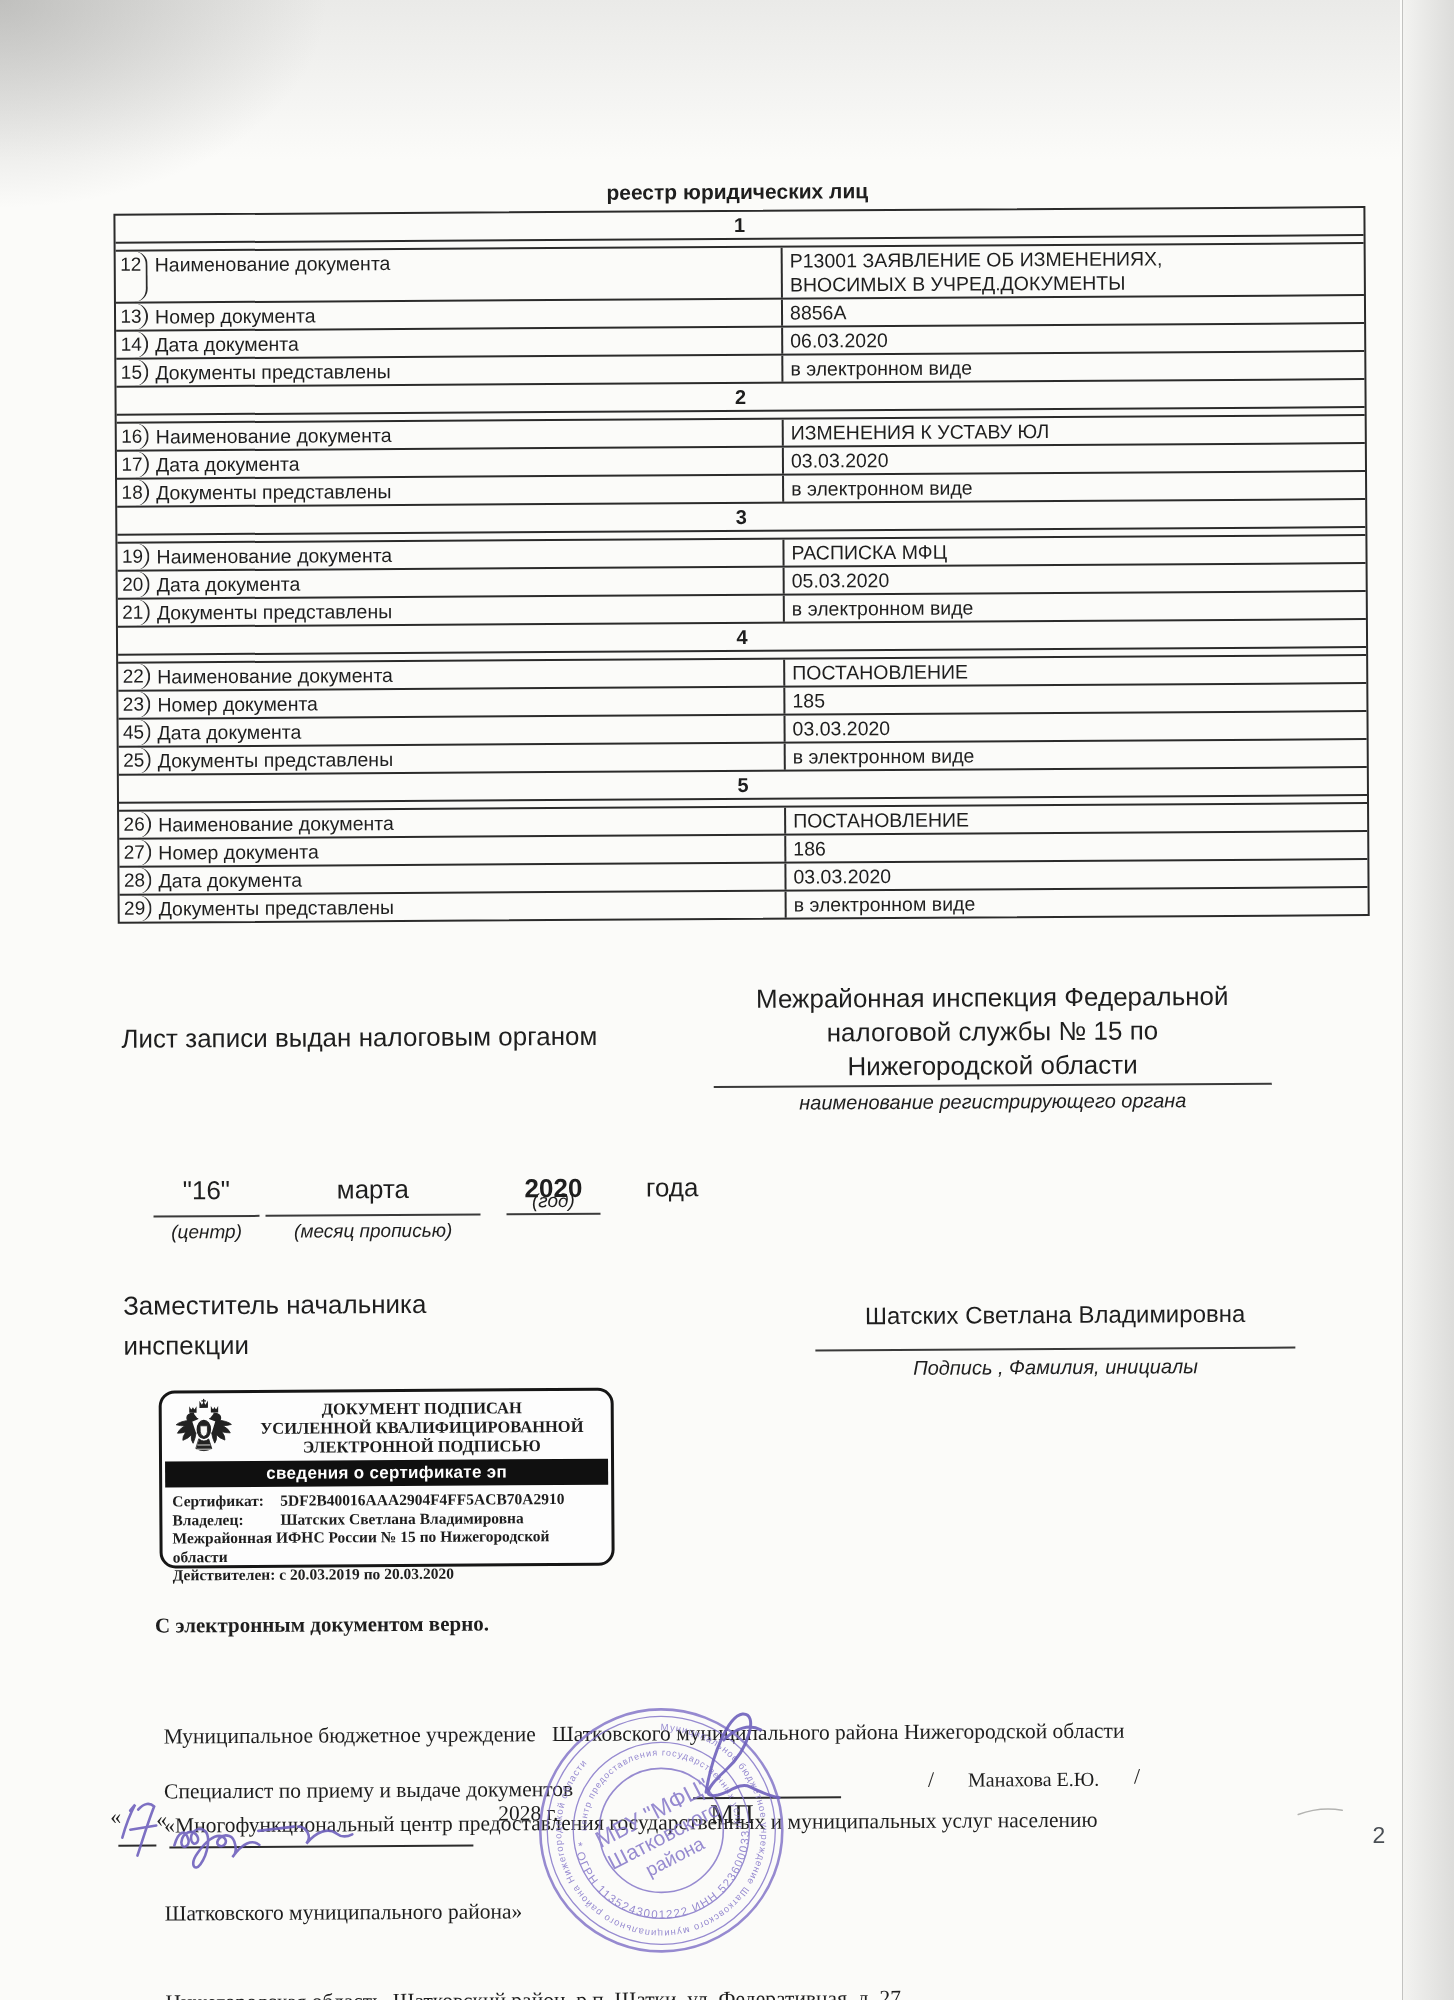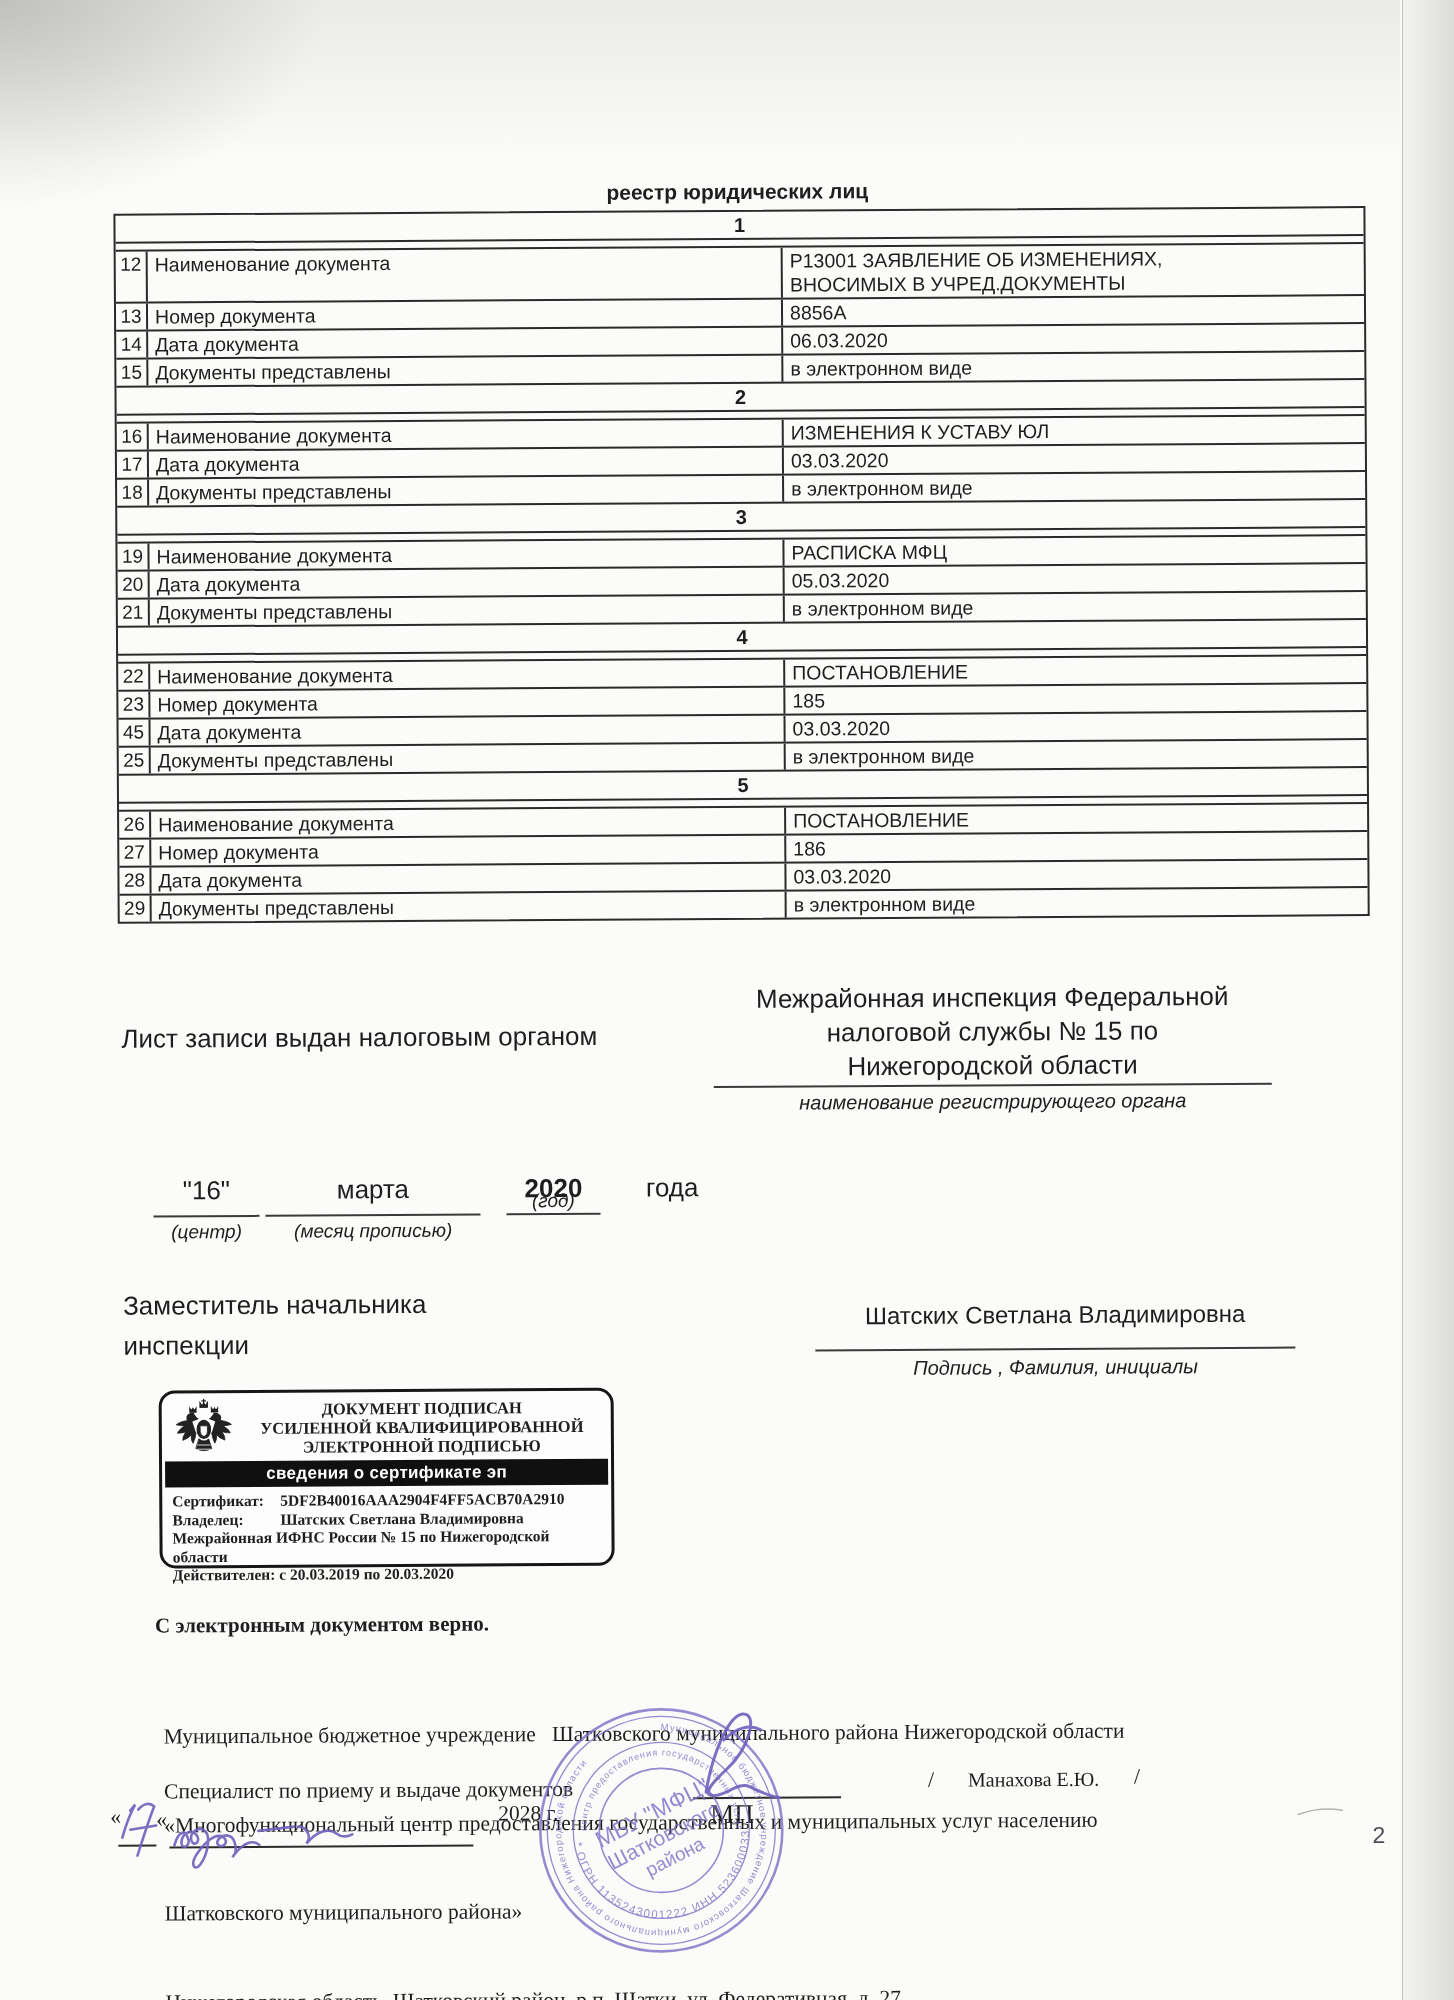--- a/index.html
+++ b/index.html
@@ -16,21 +16,21 @@
          transform:rotate(-0.35deg);transform-origin:50% 40%;}
   .abs{position:absolute;}
   
   .doc-title{left:117px;top:180px;width:1248px;text-align:center;font-size:21px;font-weight:bold;}
   #doc-table{left:117px;top:210px;width:1248px;border:2px solid #2b2b2b;}
   .sec-num{height:26px;line-height:26px;border-bottom:2px solid #2b2b2b;text-align:center;
            font-size:20px;font-weight:600;}
   .sec-gap{height:6px;border-bottom:2px solid #2b2b2b;}
   .t-row{display:flex;border-bottom:2px solid #2b2b2b;}
   .c-num{flex:0 0 30px;border-right:2px solid #2b2b2b;text-align:center;
-         font-size:19px;line-height:24px;padding-top:1px;}
+         font-size:19px;line-height:24px;padding-top:1px;border-radius:13px;}
   .c-label{flex:0 0 622px;border-right:2px solid #2b2b2b;font-size:19.5px;line-height:24px;
            padding:1px 4px 1px 7px;}
   .c-value{flex:1;font-size:19.5px;line-height:24px;padding:1px 4px 1px 7px;white-space:pre-line;}
   
   .issued-left{left:120px;top:1020px;font-size:26px;}
   .authority{left:712px;top:982px;width:558px;text-align:center;font-size:26px;line-height:34px;}
   .rule{border-top:2px solid #3a3a3a;height:0;}
   .authority-rule{left:712px;top:1086px;width:558px;}
   .authority-cap{left:712px;top:1092px;width:558px;text-align:center;
                  font-style:italic;font-size:20px;}

